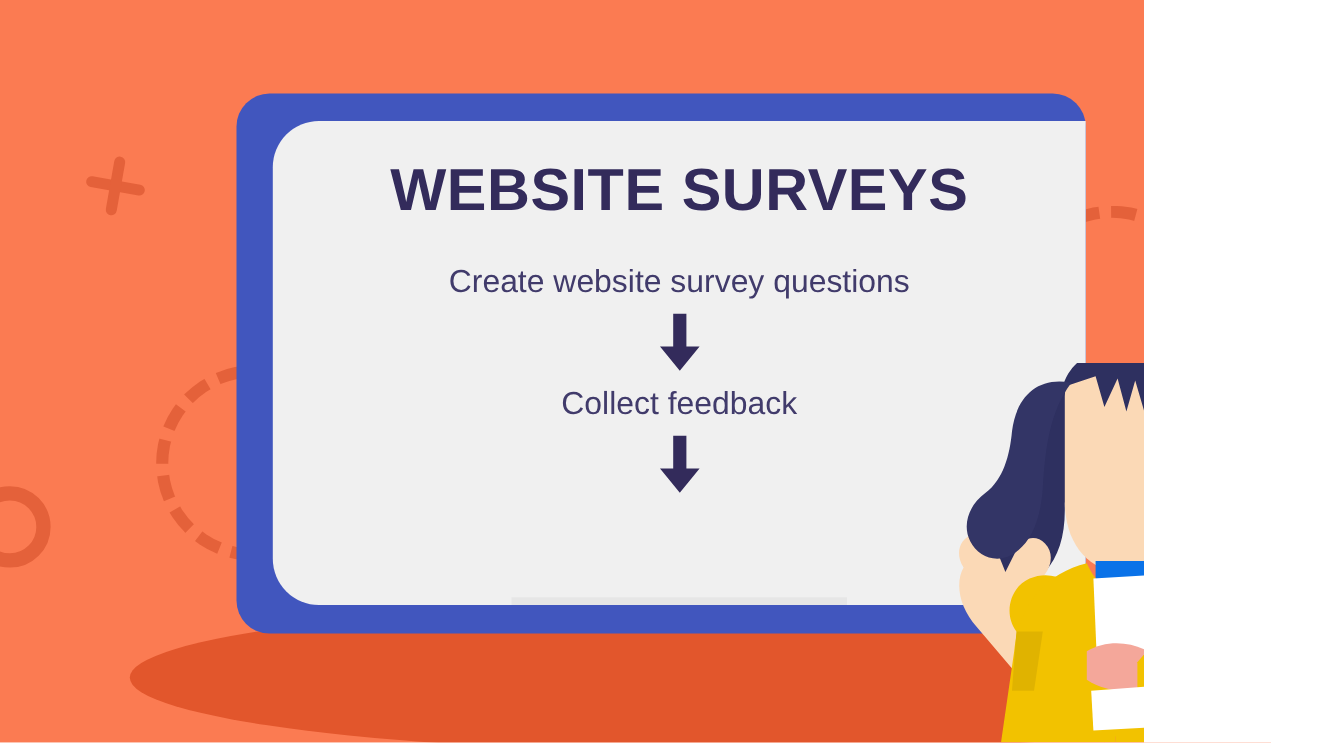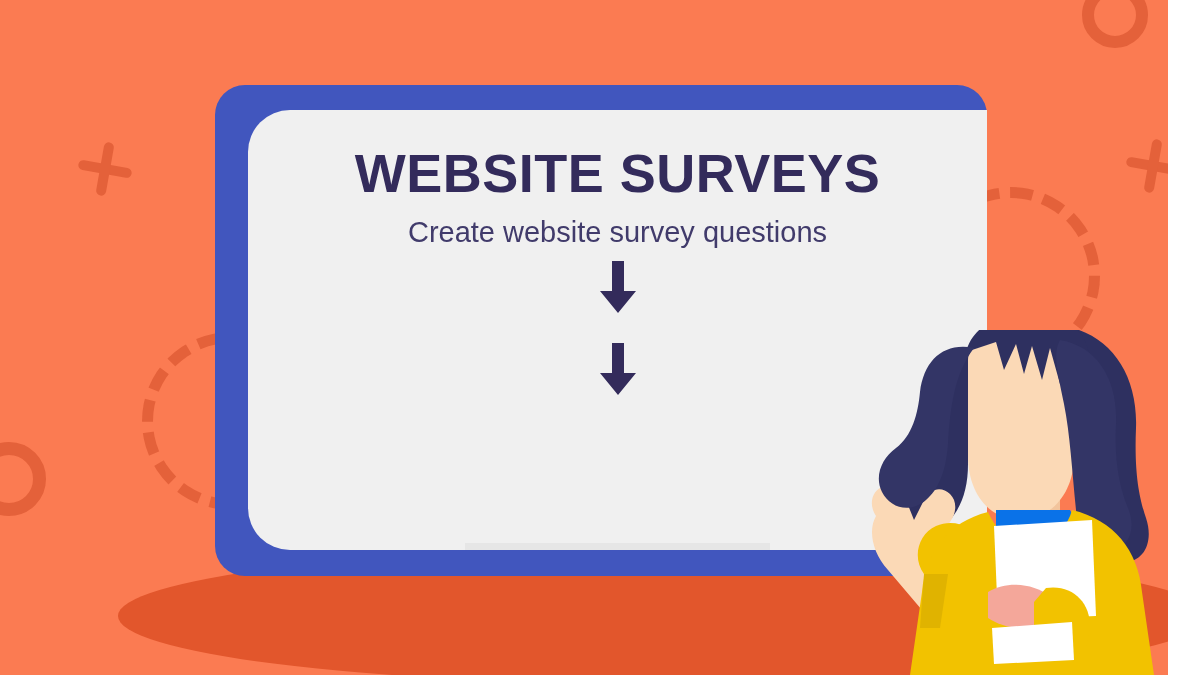--- a/index.html
+++ b/index.html
@@ -5,21 +5,21 @@
   html, body {
     margin: 0;
     padding: 0;
     background: #ffffff;
   }
   body {
     font-family: "Liberation Sans", sans-serif;
   }
   #slide {
     position: relative;
-    width: 1168px;
+    width: 1040px;
     height: 675px;
     overflow: hidden;
     background: #fb7b52;
   }
   
   #board-frame {
     position: absolute;
     left: 215px;
     top: 85px;
     width: 772px;
@@ -72,21 +72,21 @@
     margin: 0;
     white-space: nowrap;
   }
   .flow-step {
     font-size: 29px;
     color: #413b6b;
     white-space: nowrap;
     line-height: 1;
     font-weight: 400;
   }
-  #step-1 { margin-top: 18px; }
+  #step-1 { margin-top: 42px; }
   #step-2 { margin-top: 0px; }
   #step-3 { margin-top: 0px; }
   .flow-arrow {
     display: block;
     margin: 14px 0 14px 0;
   }
   
   .deco { position: absolute; z-index: 1; }
   .ring {
     border-radius: 50%;
@@ -155,20 +155,21 @@
   <div id="board-content">
 
     <h1 id="board-title">WEBSITE SURVEYS</h1>
 
     <div class="flow-step" id="step-1">Create website survey questions</div>
 
     <svg class="flow-arrow" width="40" height="54" viewBox="0 0 40 54">
       <path d="M14 0 H26 V30 H38 L20 52 L2 30 H14 Z" fill="#332b5b"></path>
     </svg>
 
+    <div class="flow-step" id="step-2">Collect feedback</div>
 
     <svg class="flow-arrow" width="40" height="54" viewBox="0 0 40 54">
       <path d="M14 0 H26 V30 H38 L20 52 L2 30 H14 Z" fill="#332b5b"></path>
     </svg>
 
   </div>
 
   <svg id="person" viewBox="0 0 372 345" xmlns="http://www.w3.org/2000/svg">
 
     <g>

